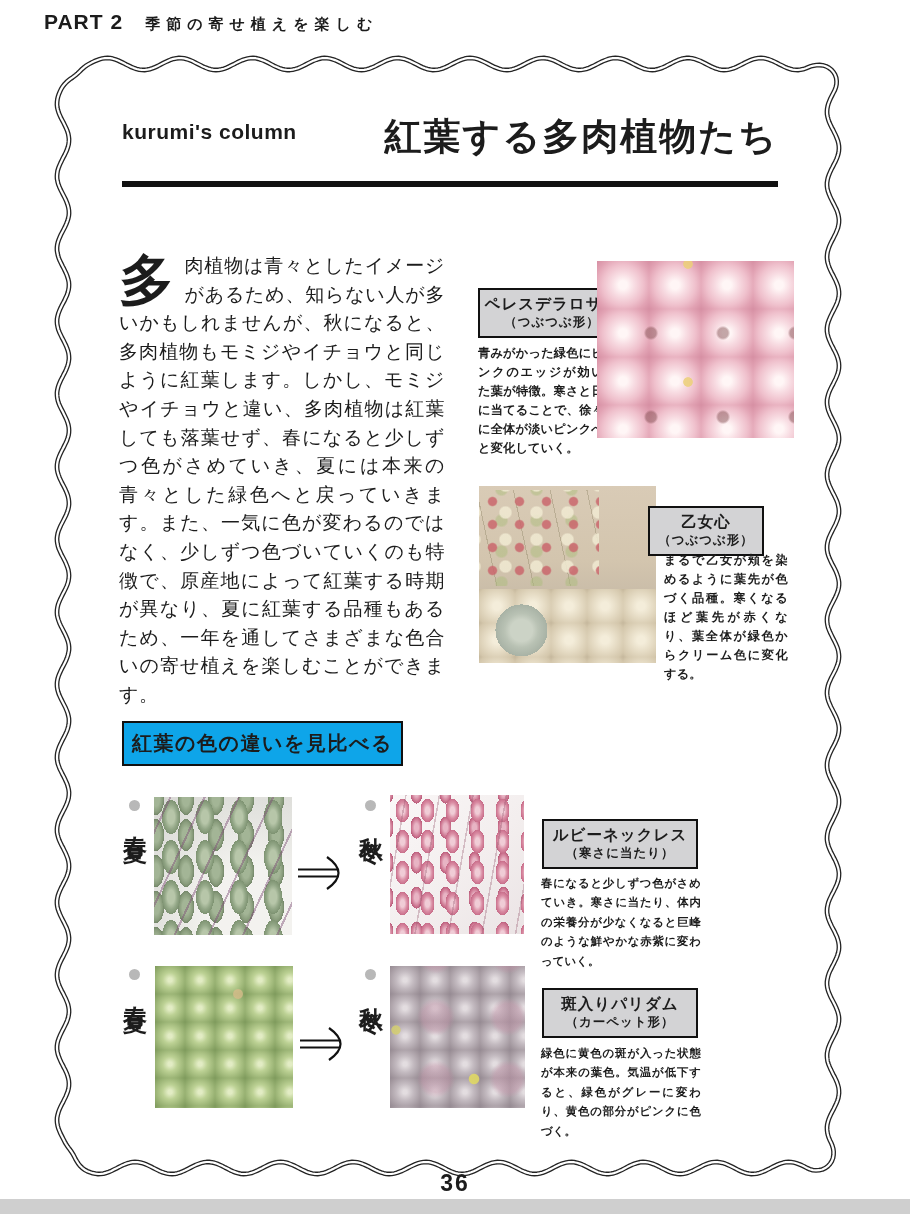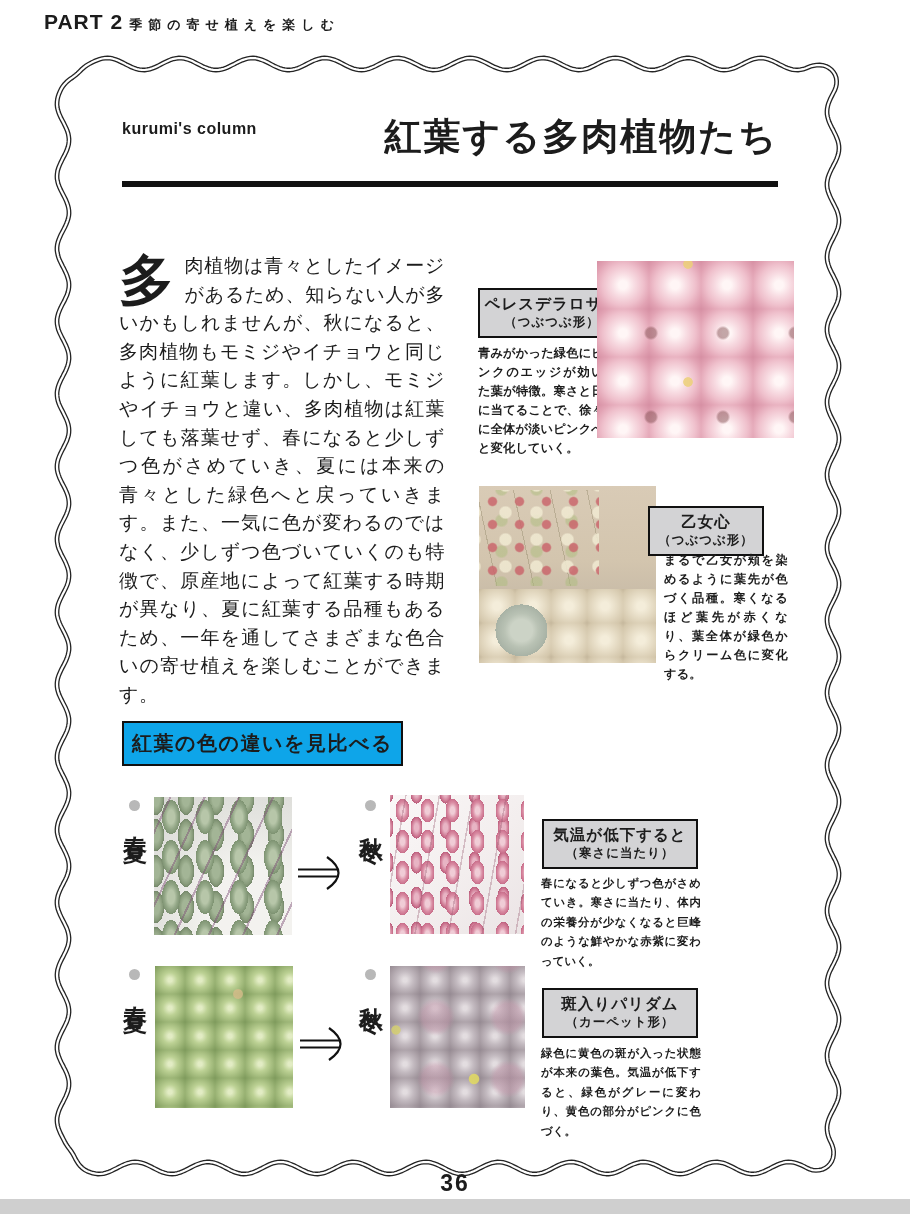--- a/index.html
+++ b/index.html
@@ -6,29 +6,29 @@
   body{
     width:910px;height:1214px;position:relative;background:#ffffff;
     font-family:"Liberation Sans","DejaVu Sans",sans-serif;color:#1c1c1c;
     overflow:hidden;
   }
   .abs{position:absolute}
 
   
   .part-row{left:44px;top:10px;display:flex;align-items:baseline;gap:6px}
   .part-word{font-size:21px;font-weight:900;letter-spacing:1px}
-  .part-sub{font-size:13px;font-weight:700;letter-spacing:6px;}
+  .part-sub{font-size:15px;font-weight:700;letter-spacing:6px;margin-left:16px}
 
   
   #frame{left:0;top:0;width:910px;height:1214px;pointer-events:none}
   #frame path{fill:none;stroke-linejoin:round}
   #wave-outer{stroke:#242424;stroke-width:4.8px}
   #wave-inner{stroke:#ffffff;stroke-width:2.2px}
 
-  .column-label{left:122px;top:120px;font-size:16px;font-weight:800;letter-spacing:.5px}
+  .column-label{left:122px;top:120px;font-size:21px;font-weight:800;letter-spacing:.5px}
   .page-title{right:132px;top:112px;font-size:37px;font-weight:800;letter-spacing:2px}
   .title-rule{left:122px;top:181px;width:656px;height:6px;background:#111}
 
   
   .intro{left:119px;top:252px;width:326px;font-size:19px;line-height:28.6px;
     text-align:justify;font-weight:500;letter-spacing:.5px}
   .dropcap{float:left;font-size:55px;line-height:50px;font-weight:800;margin:3px 10px 0 0}
 
   
   .label-box{border:2px solid #111;background:#d3d3d5;text-align:center;padding:4px 2px 5px}
@@ -151,21 +151,21 @@
 <div class="photo ph-ruby-green"></div>
 <svg class="abs arrow-svg" style="left:297px;top:855px" viewBox="0 0 52 36">
   <line x1="1" y1="14.5" x2="40" y2="14.5"></line>
   <line x1="1" y1="21.5" x2="40" y2="21.5"></line>
   <path d="M30,2 Q53,18 30,34"></path>
 </svg>
 <div class="abs season-dot" style="left:365px;top:800px"></div>
 <div class="abs season-label" style="left:355px;top:817px">秋冬</div>
 <div class="photo ph-ruby-red"></div>
 <div class="abs label-box row-box" style="left:542px;top:819px">
-  <div class="label-name">気温が低下すると</div>
+  <div class="label-name">ルビーネックレス</div>
   <div class="label-shape">（寒さに当たり）</div>
 </div>
 <div class="abs row-desc" style="left:541px;top:874px">春になると少しずつ色がさめていき。寒さに当たり、体内の栄養分が少なくなると巨峰のような鮮やかな赤紫に変わっていく。</div>
 
 <div class="abs season-dot" style="left:129px;top:969px"></div>
 <div class="abs season-label" style="left:119px;top:987px">春夏</div>
 <div class="photo ph-pal-green"></div>
 <svg class="abs arrow-svg" style="left:299px;top:1026px" viewBox="0 0 52 36">
   <line x1="1" y1="14.5" x2="40" y2="14.5"></line>
   <line x1="1" y1="21.5" x2="40" y2="21.5"></line>

